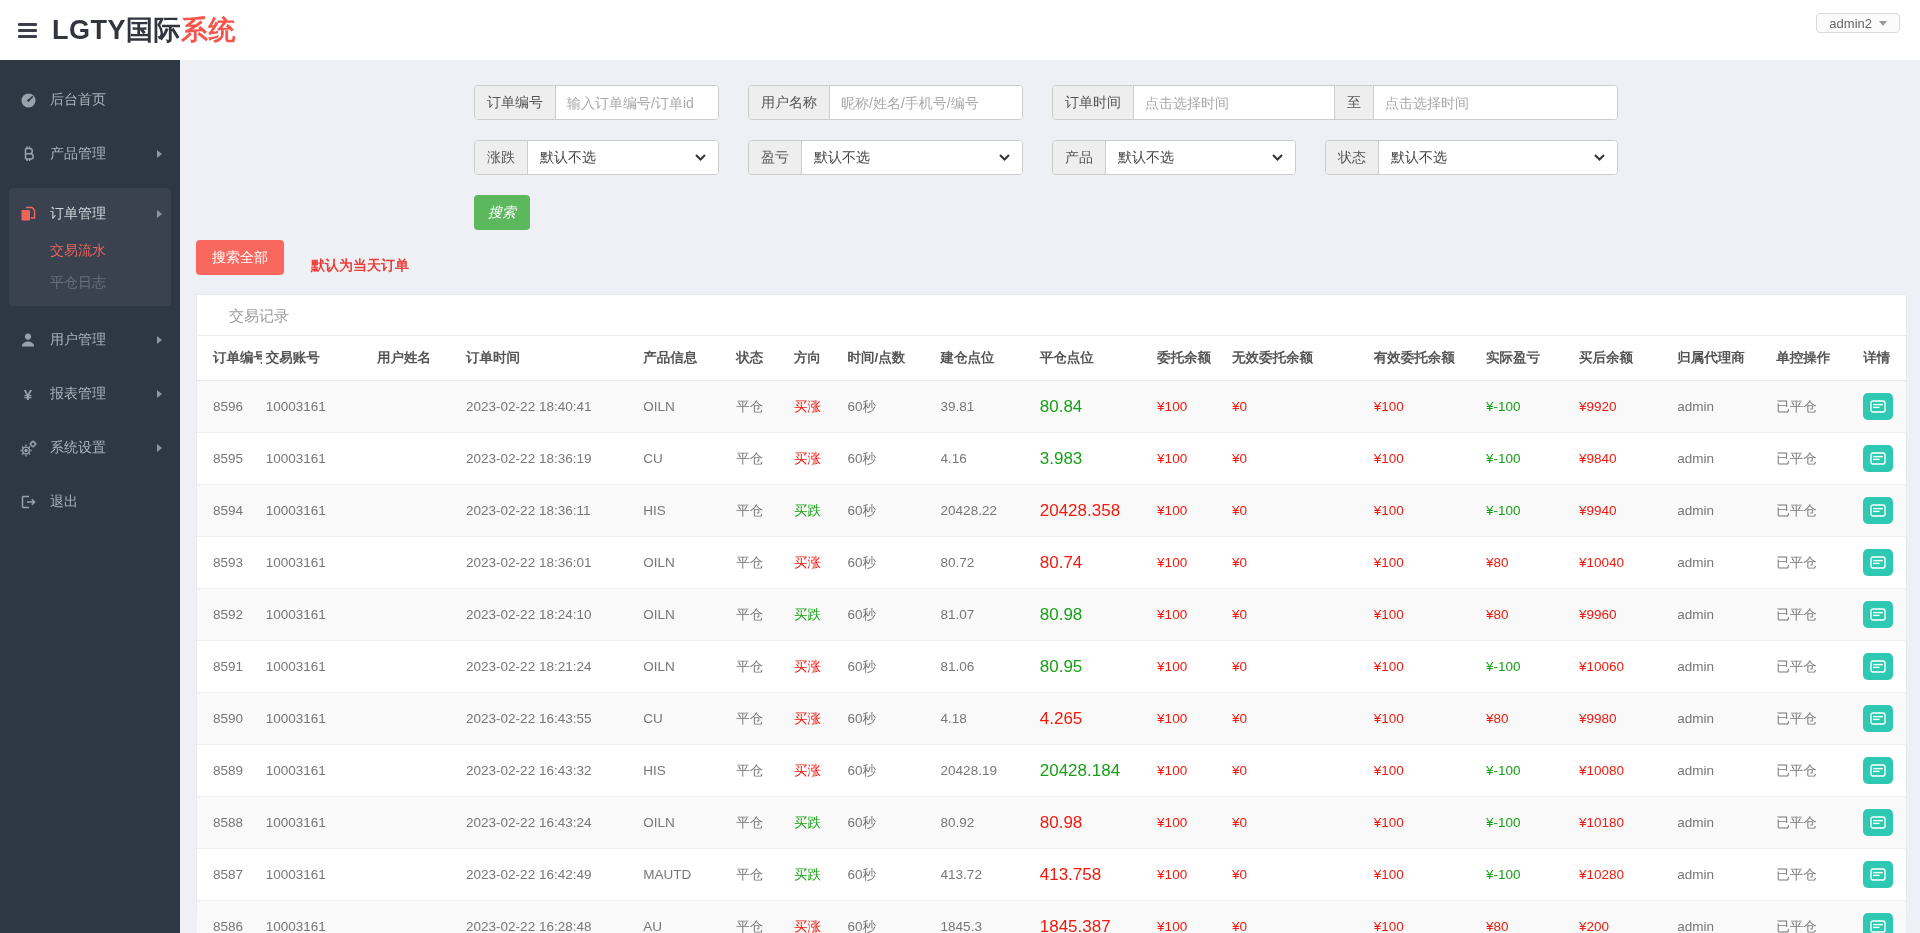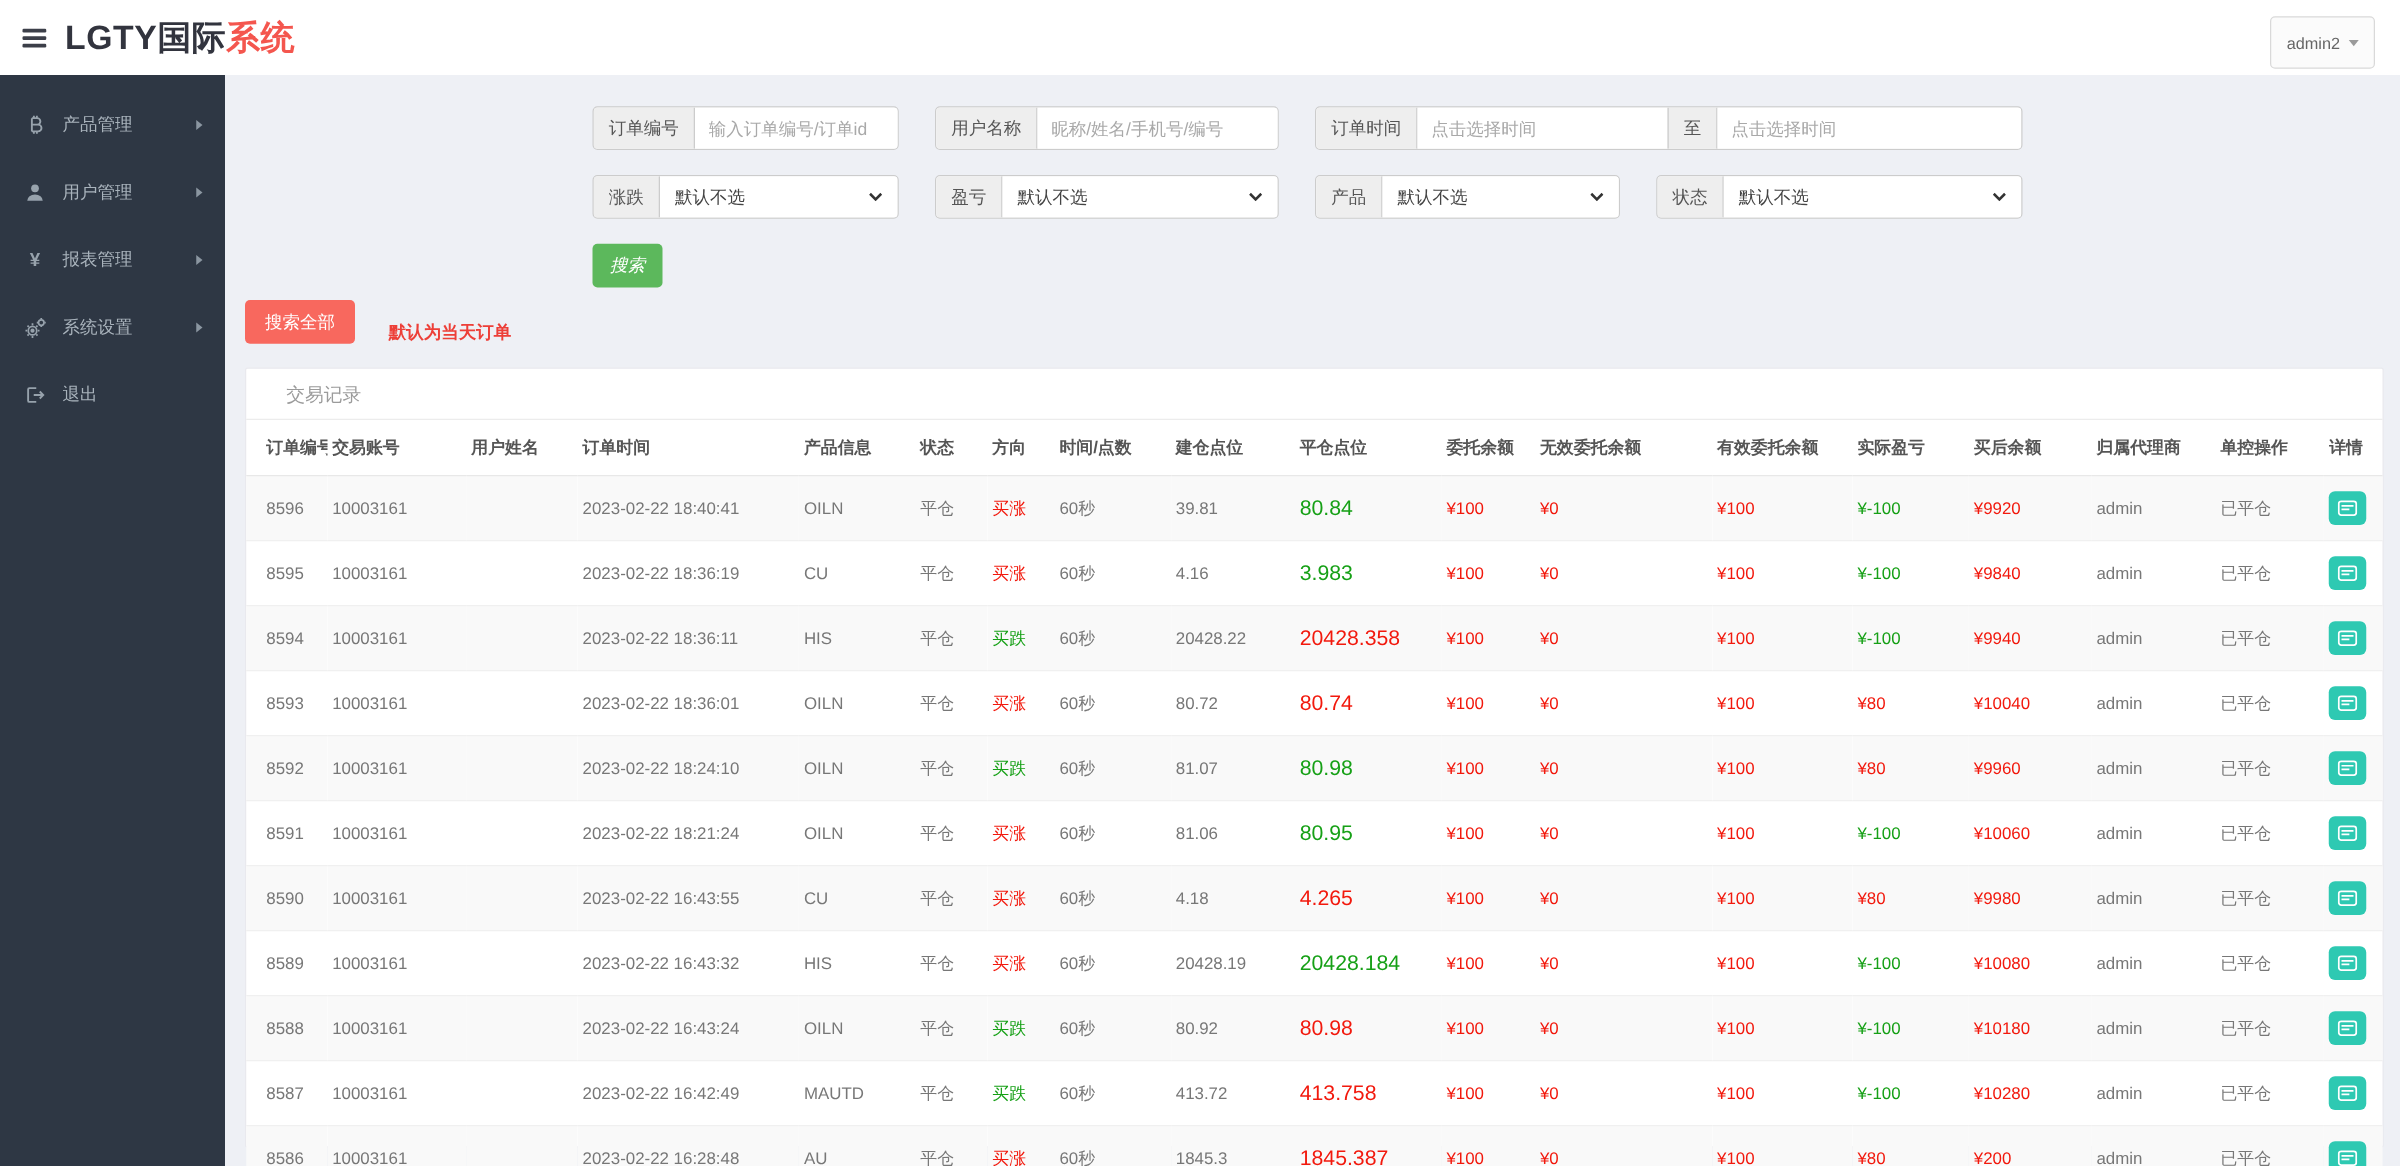--- a/index.html
+++ b/index.html
@@ -5,21 +5,21 @@
   * { box-sizing: border-box; margin: 0; padding: 0; }
   html,body { width:1920px; height:933px; overflow:hidden;
     font-family:"Liberation Sans","DejaVu Sans",sans-serif; background:#eef0f5; }
 
   
   .topbar { height:60px; background:#fff; display:flex; align-items:center; position:relative; z-index:3; }
   .hamburger { margin-left:18px; cursor:pointer; }
   .hamburger div { width:19px; height:3px; background:#3c3f49; margin:3px 0; border-radius:1px; }
   .logo { margin-left:15px; font-size:27px; font-weight:bold; color:#32343e; letter-spacing:0.5px; }
   .logo .accent { color:#f4564e; }
-  .user-chip { position:absolute; right:20px; top:13px; height:42px; padding:0 12px;
+  .user-chip { position:absolute; right:20px; top:13px; height:20px; padding:0 12px;
     background:#fbfbfb; border:1px solid #d9d9d9; border-radius:4px; display:flex; align-items:center;
     gap:7px; font-size:13px; color:#666; cursor:pointer; }
   .caret-down { width:0; height:0; border-left:4px solid transparent; border-right:4px solid transparent; border-top:5px solid #9a9a9a; }
 
   
   .app { display:flex; height:873px; }
   aside { width:180px; background:#2e3744; padding-top:20px; flex:none; }
   main { flex:1; padding:0 13px 0 16px; overflow:hidden; }
 
   
@@ -82,31 +82,55 @@
   <div class="logo"><span>LGTY国际</span><span class="accent">系统</span></div>
   <div class="user-chip">
     <span>admin2</span>
     <span class="caret-down"></span>
   </div>
 </div>
 
 <div class="app">
 
   <aside>
+    <div class="menu-item">
+      <span class="mi-icon">
+        <svg width="17" height="17" viewBox="0 0 16 16">
+            <circle cx="8" cy="8" r="6.6" fill="#97a2ac"></circle>
+            <path d="M8 8 L11.5 4.5" stroke="#2e3744" stroke-width="1.6" stroke-linecap="round"></path>
+            <circle cx="8" cy="8" r="1.2" fill="#2e3744"></circle>
+          </svg>
+      </span>
+      <span class="mi-label">后台首页</span>
+    </div>
 
     <div class="menu-item">
       <span class="mi-icon">
         <svg width="15" height="16" viewBox="0 0 14 16" fill="none" stroke="#97a2ac" stroke-width="1.5">
             <path d="M4 2.5 h4.2 a2.6 2.6 0 0 1 0 5.2 H4 M4 7.7 h5 a2.7 2.7 0 0 1 0 5.4 H4 M4 2.5 v10.6 M5.6 0.6 v1.9 M8 0.6 v1.9 M5.6 13.1 v1.9 M8 13.1 v1.9"></path>
           </svg>
       </span>
       <span class="mi-label">产品管理</span>
       <span class="chev"></span>
     </div>
 
+    <div class="menu-group-active">
+      <div class="menu-item">
+        <span class="mi-icon">
+          <svg width="16" height="16" viewBox="0 0 16 16">
+              <rect x="1.5" y="4" width="8.5" height="10.5" rx="1" fill="#f0625c"></rect>
+              <path d="M6 1.5 h6 l2.5 2.5 v8 h-4" fill="none" stroke="#f0625c" stroke-width="1.5"></path>
+            </svg>
+        </span>
+        <span class="mi-label">订单管理</span>
+        <span class="chev"></span>
+      </div>
+      <div class="submenu-item active">交易流水</div>
+      <div class="submenu-item dim">平仓日志</div>
+    </div>
 
     <div class="menu-item">
       <span class="mi-icon">
         <svg width="16" height="16" viewBox="0 0 16 16" fill="#97a2ac">
             <circle cx="8" cy="4.6" r="3.1"></circle>
             <path d="M1.8 14.5 a6.2 5 0 0 1 12.4 0 z"></path>
           </svg>
       </span>
       <span class="mi-label">用户管理</span>
       <span class="chev"></span>

